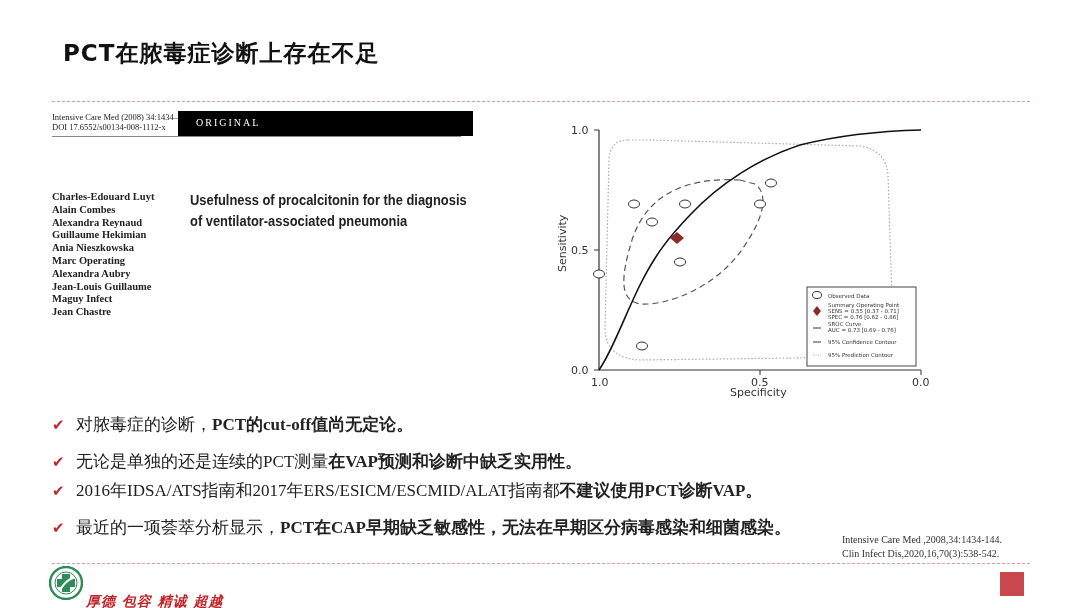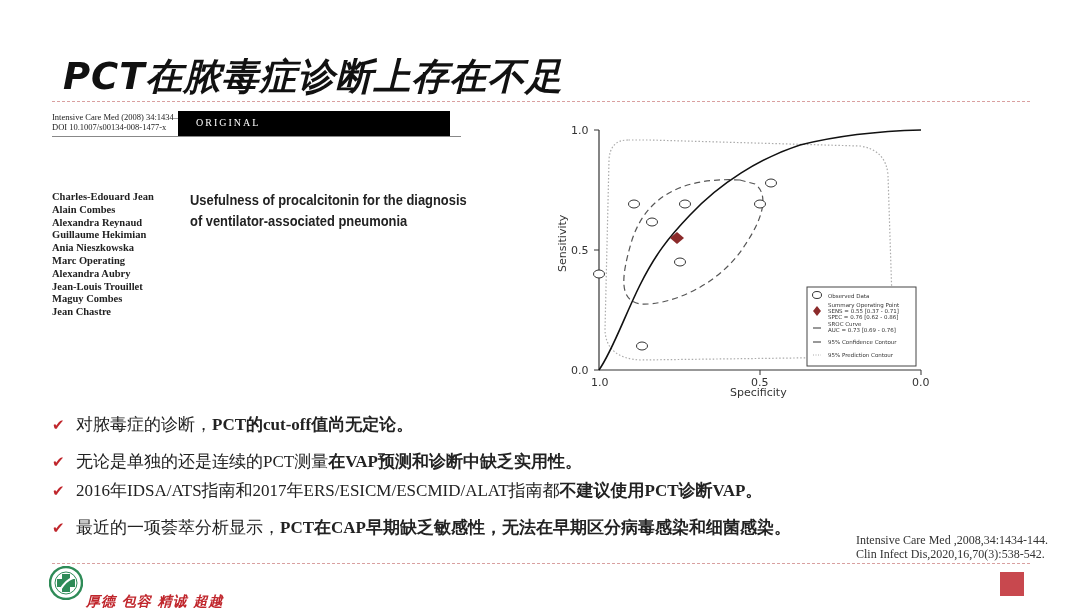--- a/index.html
+++ b/index.html
@@ -1,61 +1,61 @@
 <!DOCTYPE html>
 <html><head>
 <meta charset="utf-8">
 <style>
   html, body { margin:0; padding:0; }
   body { width:1080px; height:608px; background:#ffffff; position:relative; overflow:hidden; font-family:"DejaVu Sans", sans-serif; }
   .abs { position:absolute; }
-  .title { left:63px; top:52px; font-size:37px; font-weight:bold; color:#111; letter-spacing:1px; font-family:"DejaVu Sans", sans-serif; white-space:nowrap;font-style:italic; }
+  .title { left:63px; top:38px; font-size:23px; font-weight:bold; color:#111; letter-spacing:1px; font-family:"DejaVu Sans", sans-serif; white-space:nowrap; }
   .hr-dash { left:52px; width:978px; height:0; border-top:1.5px dashed #d9a0a0; }
   .journal { left:52px; top:112px; font-family:"Liberation Serif", serif; font-size:8.5px; line-height:10px; color:#222; }
-  .orig-bar { left:178px; top:111px; width:272px; height:25px; background:#000; }
+  .orig-bar { left:178px; top:111px; width:295px; height:25px; background:#000; }
   .orig-bar span { position:absolute; left:18px; top:6px; color:#fff; font-family:"Liberation Serif", serif; font-size:10px; letter-spacing:2px; }
   .rule-thin { left:52px; top:136px; width:409px; height:1px; background:#888; }
   .authors { left:52px; top:191px; font-family:"Liberation Serif", serif; font-weight:bold; font-size:10.5px; line-height:12.8px; color:#222; }
   .paper-title { left:190px; top:189px; font-family:"Liberation Sans", sans-serif; font-weight:bold; font-size:15px; line-height:21px; color:#222; transform:scaleX(0.86); transform-origin:left top; white-space:nowrap; }
   .bullets { left:52px; top:395px; }
   .bullet { position:absolute; left:0; white-space:nowrap; font-size:17px; color:#222; font-family:"Liberation Serif", serif;margin-top:18px; }
   .bullet .check { color:#c0262c; font-size:15px; margin-right:10px; display:inline-block; width:14px; }
   .bullet b { font-weight:bold; }
-  .refs { left:842px; top:533px; font-family:"Liberation Serif", serif; font-size:12px; line-height:14px; color:#333;margin-left:14px; }
+  .refs { left:842px; top:533px; font-family:"Liberation Serif", serif; font-size:10px; line-height:14px; color:#333; }
   .motto { left:86px; top:575px; color:#c0262c; font-family:"DejaVu Serif", serif; font-style:italic; font-weight:bold; font-size:14px; letter-spacing:1px;margin-top:18px; }
   .dept { left:856px; top:575px; color:#c0262c; font-family:"DejaVu Serif", serif; font-weight:bold; font-size:13px; letter-spacing:3px;margin-top:36px; }
   .seal { left:1000px; top:572px; width:24px; height:24px; background:#c8484e; }
   .logo { left:49px; top:566px; width:34px; height:34px; }
   svg text { font-family:"DejaVu Sans", sans-serif; }
 </style>
 </head>
 <body>
 
 <div class="abs title">PCT在脓毒症诊断上存在不足</div>
 <div class="abs hr-dash" style="top:101px"></div>
 
 <div class="abs journal">
   <div>Intensive Care Med (2008) 34:1434–1440</div>
-  <div>DOI 10.1007/s00134-008-1477-x</div>
+  <div>DOI 17.6552/s00134-008-1112-x</div>
 </div>
 <div class="abs orig-bar">
     <span>ORIGINAL</span>
   </div>
 <div class="abs rule-thin"></div>
 
 <div class="abs authors">
-  <div>Charles-Edouard Jean</div>
+  <div>Charles-Edouard Luyt</div>
   <div>Alain Combes</div>
   <div>Alexandra Reynaud</div>
   <div>Guillaume Hekimian</div>
   <div>Ania Nieszkowska</div>
   <div>Marc Operating</div>
   <div>Alexandra Aubry</div>
-  <div>Jean-Louis Trouillet</div>
-  <div>Maguy Combes</div>
+  <div>Jean-Louis Guillaume</div>
+  <div>Maguy Infect</div>
   <div>Jean Chastre</div>
 </div>
 
 <div class="abs paper-title">
   <div>Usefulness of procalcitonin for the diagnosis</div>
   <div>of ventilator-associated pneumonia</div>
 </div>
 
 <svg class="abs" style="left:540px;top:115px" width="400" height="285" viewBox="540 115 400 285">
 

